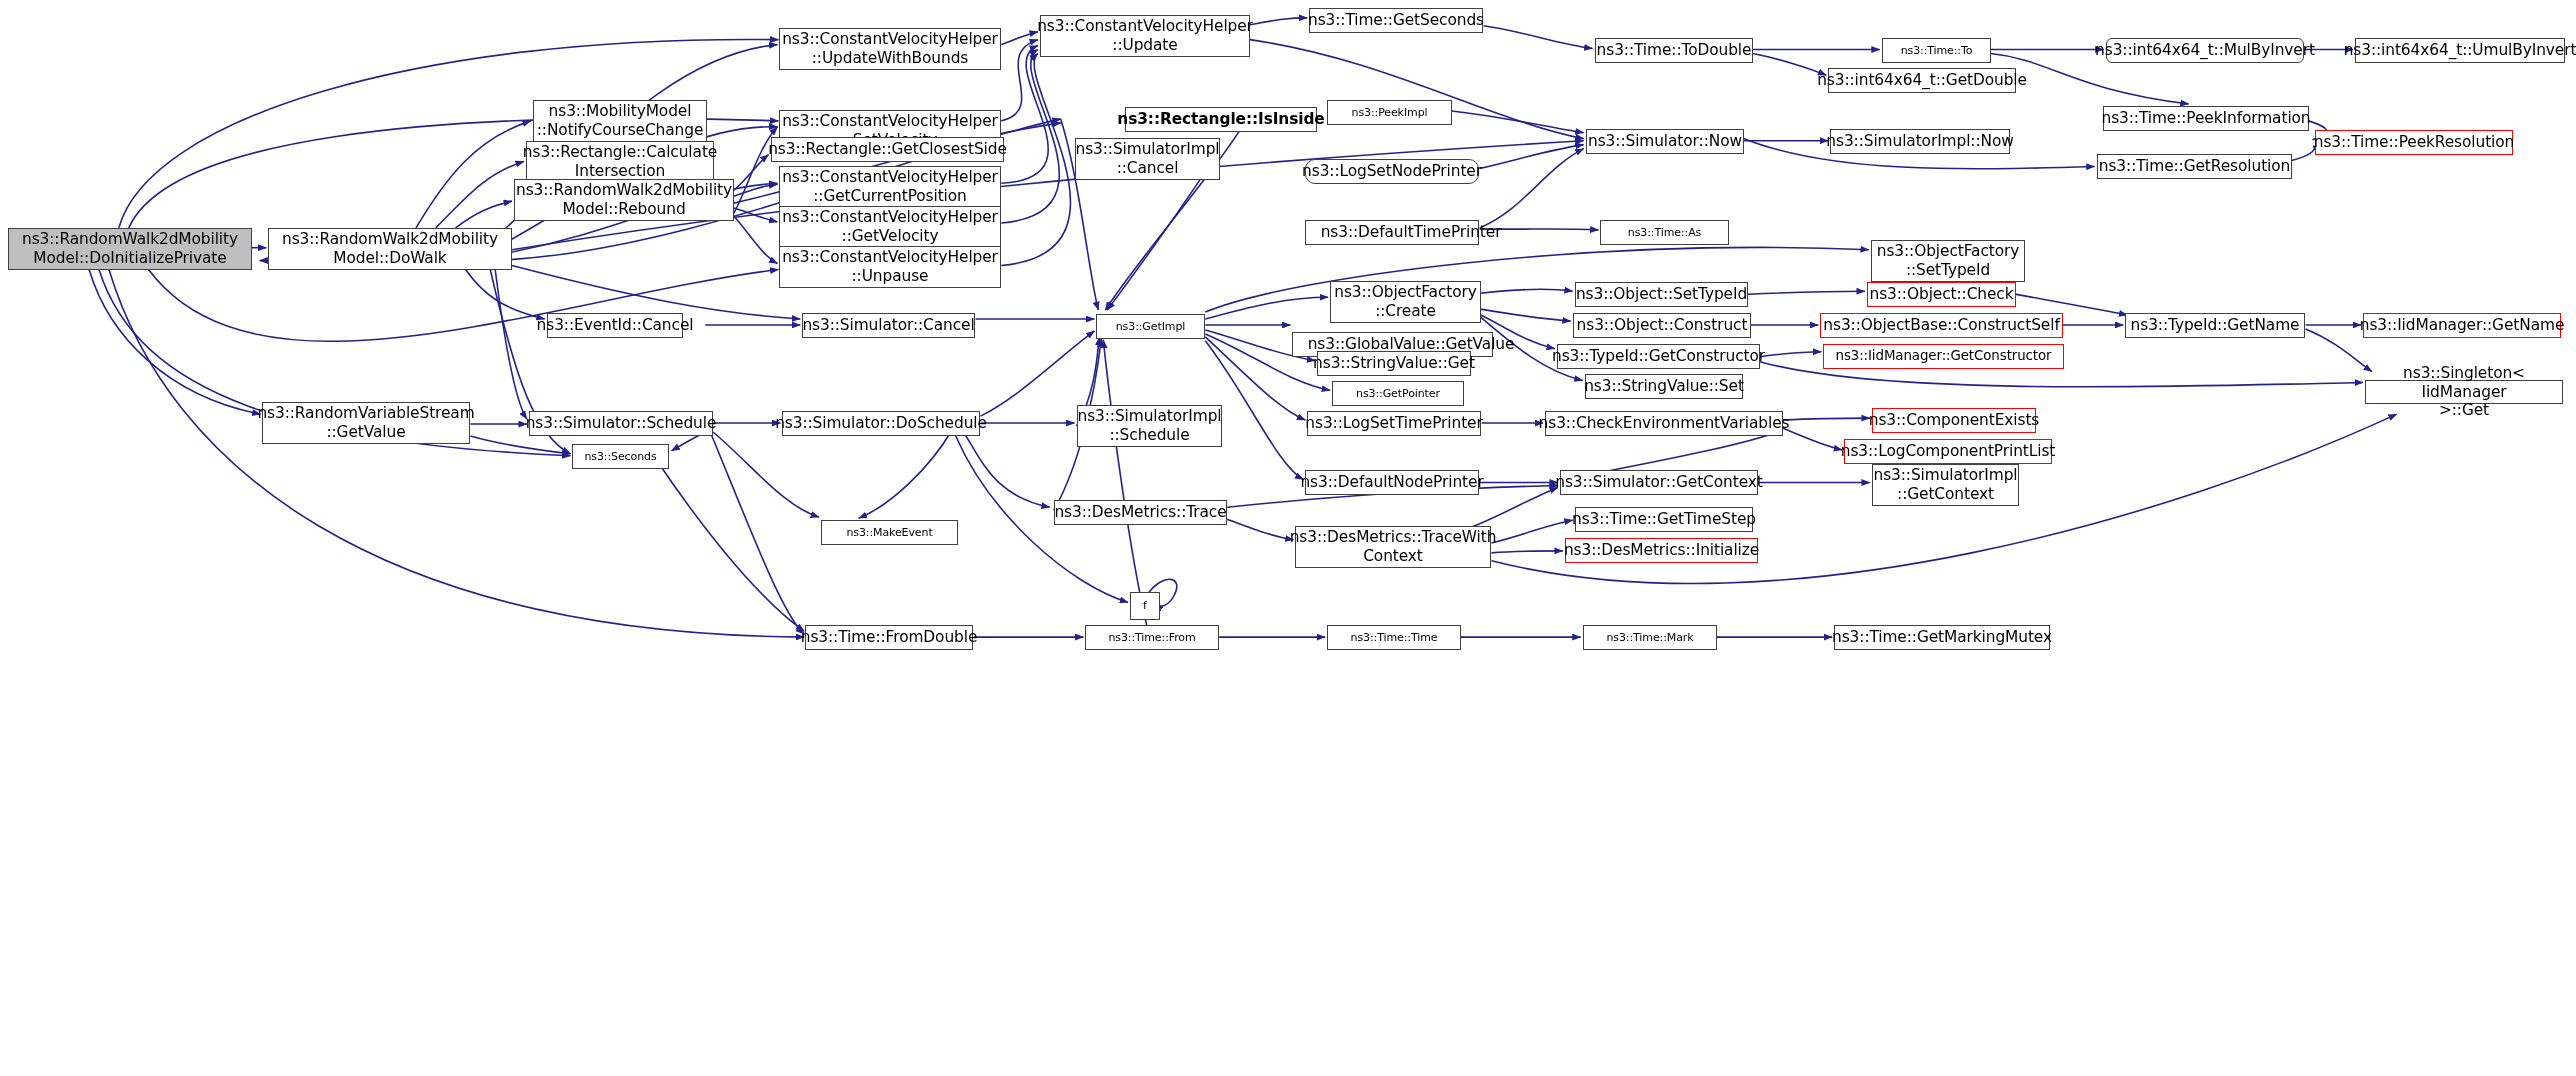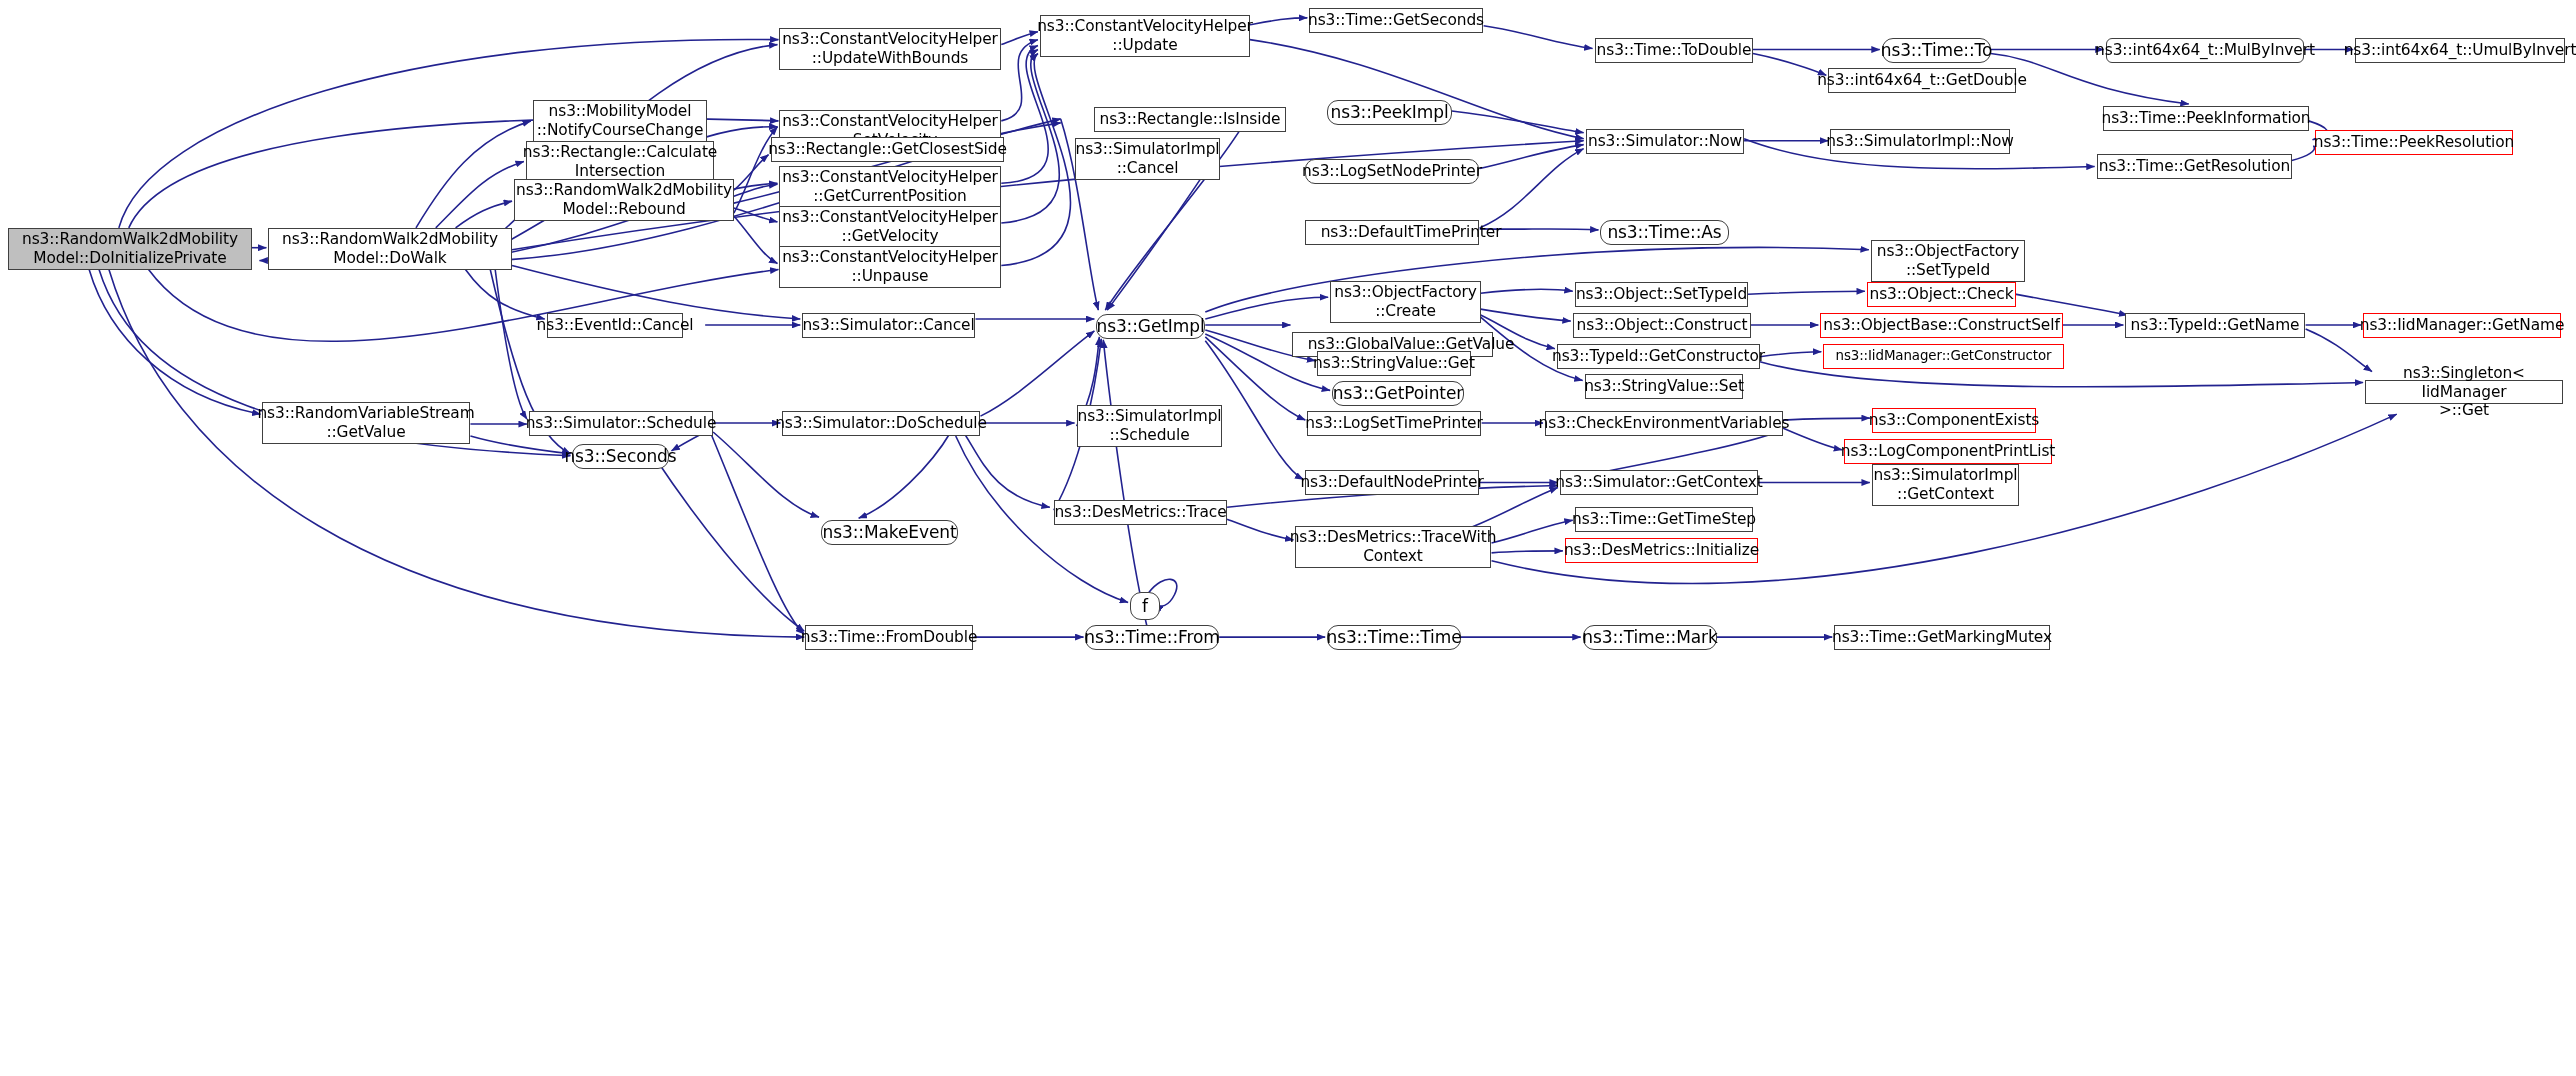--- a/index.html
+++ b/index.html
@@ -25,21 +25,21 @@
     color:#000000;
     font-size:15.4px;
     line-height:1.22;
     letter-spacing:-0.1px;
     padding:1px 4px;
     white-space:pre-line;
     cursor:pointer;
   }
   .node.red{border-color:#ff0000;}
   .node.root{background:#bfbfbf;border-color:#404040;}
-  .node.tiny{font-size:17px;border-radius:11px;}
+  .node.tiny{font-size:11px;}
   .node.small{font-size:13.4px;}
 </style>
 </head>
 <body>
 
 <div id="canvas">
 
   <svg id="edges" viewBox="0 0 2601 1087" preserveAspectRatio="none">
     <defs>
       <marker id="ah" markerWidth="9" markerHeight="7" refX="8.5" refY="3.5" orient="auto" markerUnits="userSpaceOnUse">
@@ -188,21 +188,21 @@
 ::SetVelocity</div>
       <div class="node" style="left: 771px; top: 137px; width: 233px; height: 25px;">ns3::Rectangle::GetClosestSide</div>
       <div class="node" style="left: 779px; top: 166px; width: 222px; height: 42px;">ns3::ConstantVelocityHelper
 ::GetCurrentPosition</div>
       <div class="node" style="left: 779px; top: 206px; width: 222px; height: 42px;">ns3::ConstantVelocityHelper
 ::GetVelocity</div>
       <div class="node" style="left: 779px; top: 246px; width: 222px; height: 42px;">ns3::ConstantVelocityHelper
 ::Unpause</div>
       <div class="node" style="left: 1040px; top: 15px; width: 210px; height: 42px;">ns3::ConstantVelocityHelper
 ::Update</div>
-      <div class="node" style="left: 1094px; top: 107px; width: 192px; height: 25px;">ns3::Rectangle::IsInside</div>
+      <div class="node" style="left: 1125px; top: 107px; width: 192px; height: 25px; font-weight: bold;">ns3::Rectangle::IsInside</div>
       <div class="node" style="left: 1075px; top: 138px; width: 145px; height: 42px;">ns3::SimulatorImpl
 ::Cancel</div>
       <div class="node tiny" style="left: 1327px; top: 100px; width: 125px; height: 25px;">ns3::PeekImpl</div>
       <div class="node" style="left: 1305px; top: 159px; width: 174px; height: 25px; border-radius: 10px;">ns3::LogSetNodePrinter</div>
       <div class="node" style="left: 1305px; top: 220px; width: 174px; height: 25px; padding-left: 42px;">ns3::DefaultTimePrinter</div>
       <div class="node" style="left: 1309px; top: 8px; width: 174px; height: 25px;">ns3::Time::GetSeconds</div>
       <div class="node" style="left: 1586px; top: 129px; width: 158px; height: 25px;">ns3::Simulator::Now</div>
       <div class="node" style="left: 1830px; top: 129px; width: 180px; height: 25px;">ns3::SimulatorImpl::Now</div>
       <div class="node" style="left: 1595px; top: 38px; width: 158px; height: 25px;">ns3::Time::ToDouble</div>
       <div class="node tiny" style="left: 1882px; top: 38px; width: 109px; height: 25px;">ns3::Time::To</div>

